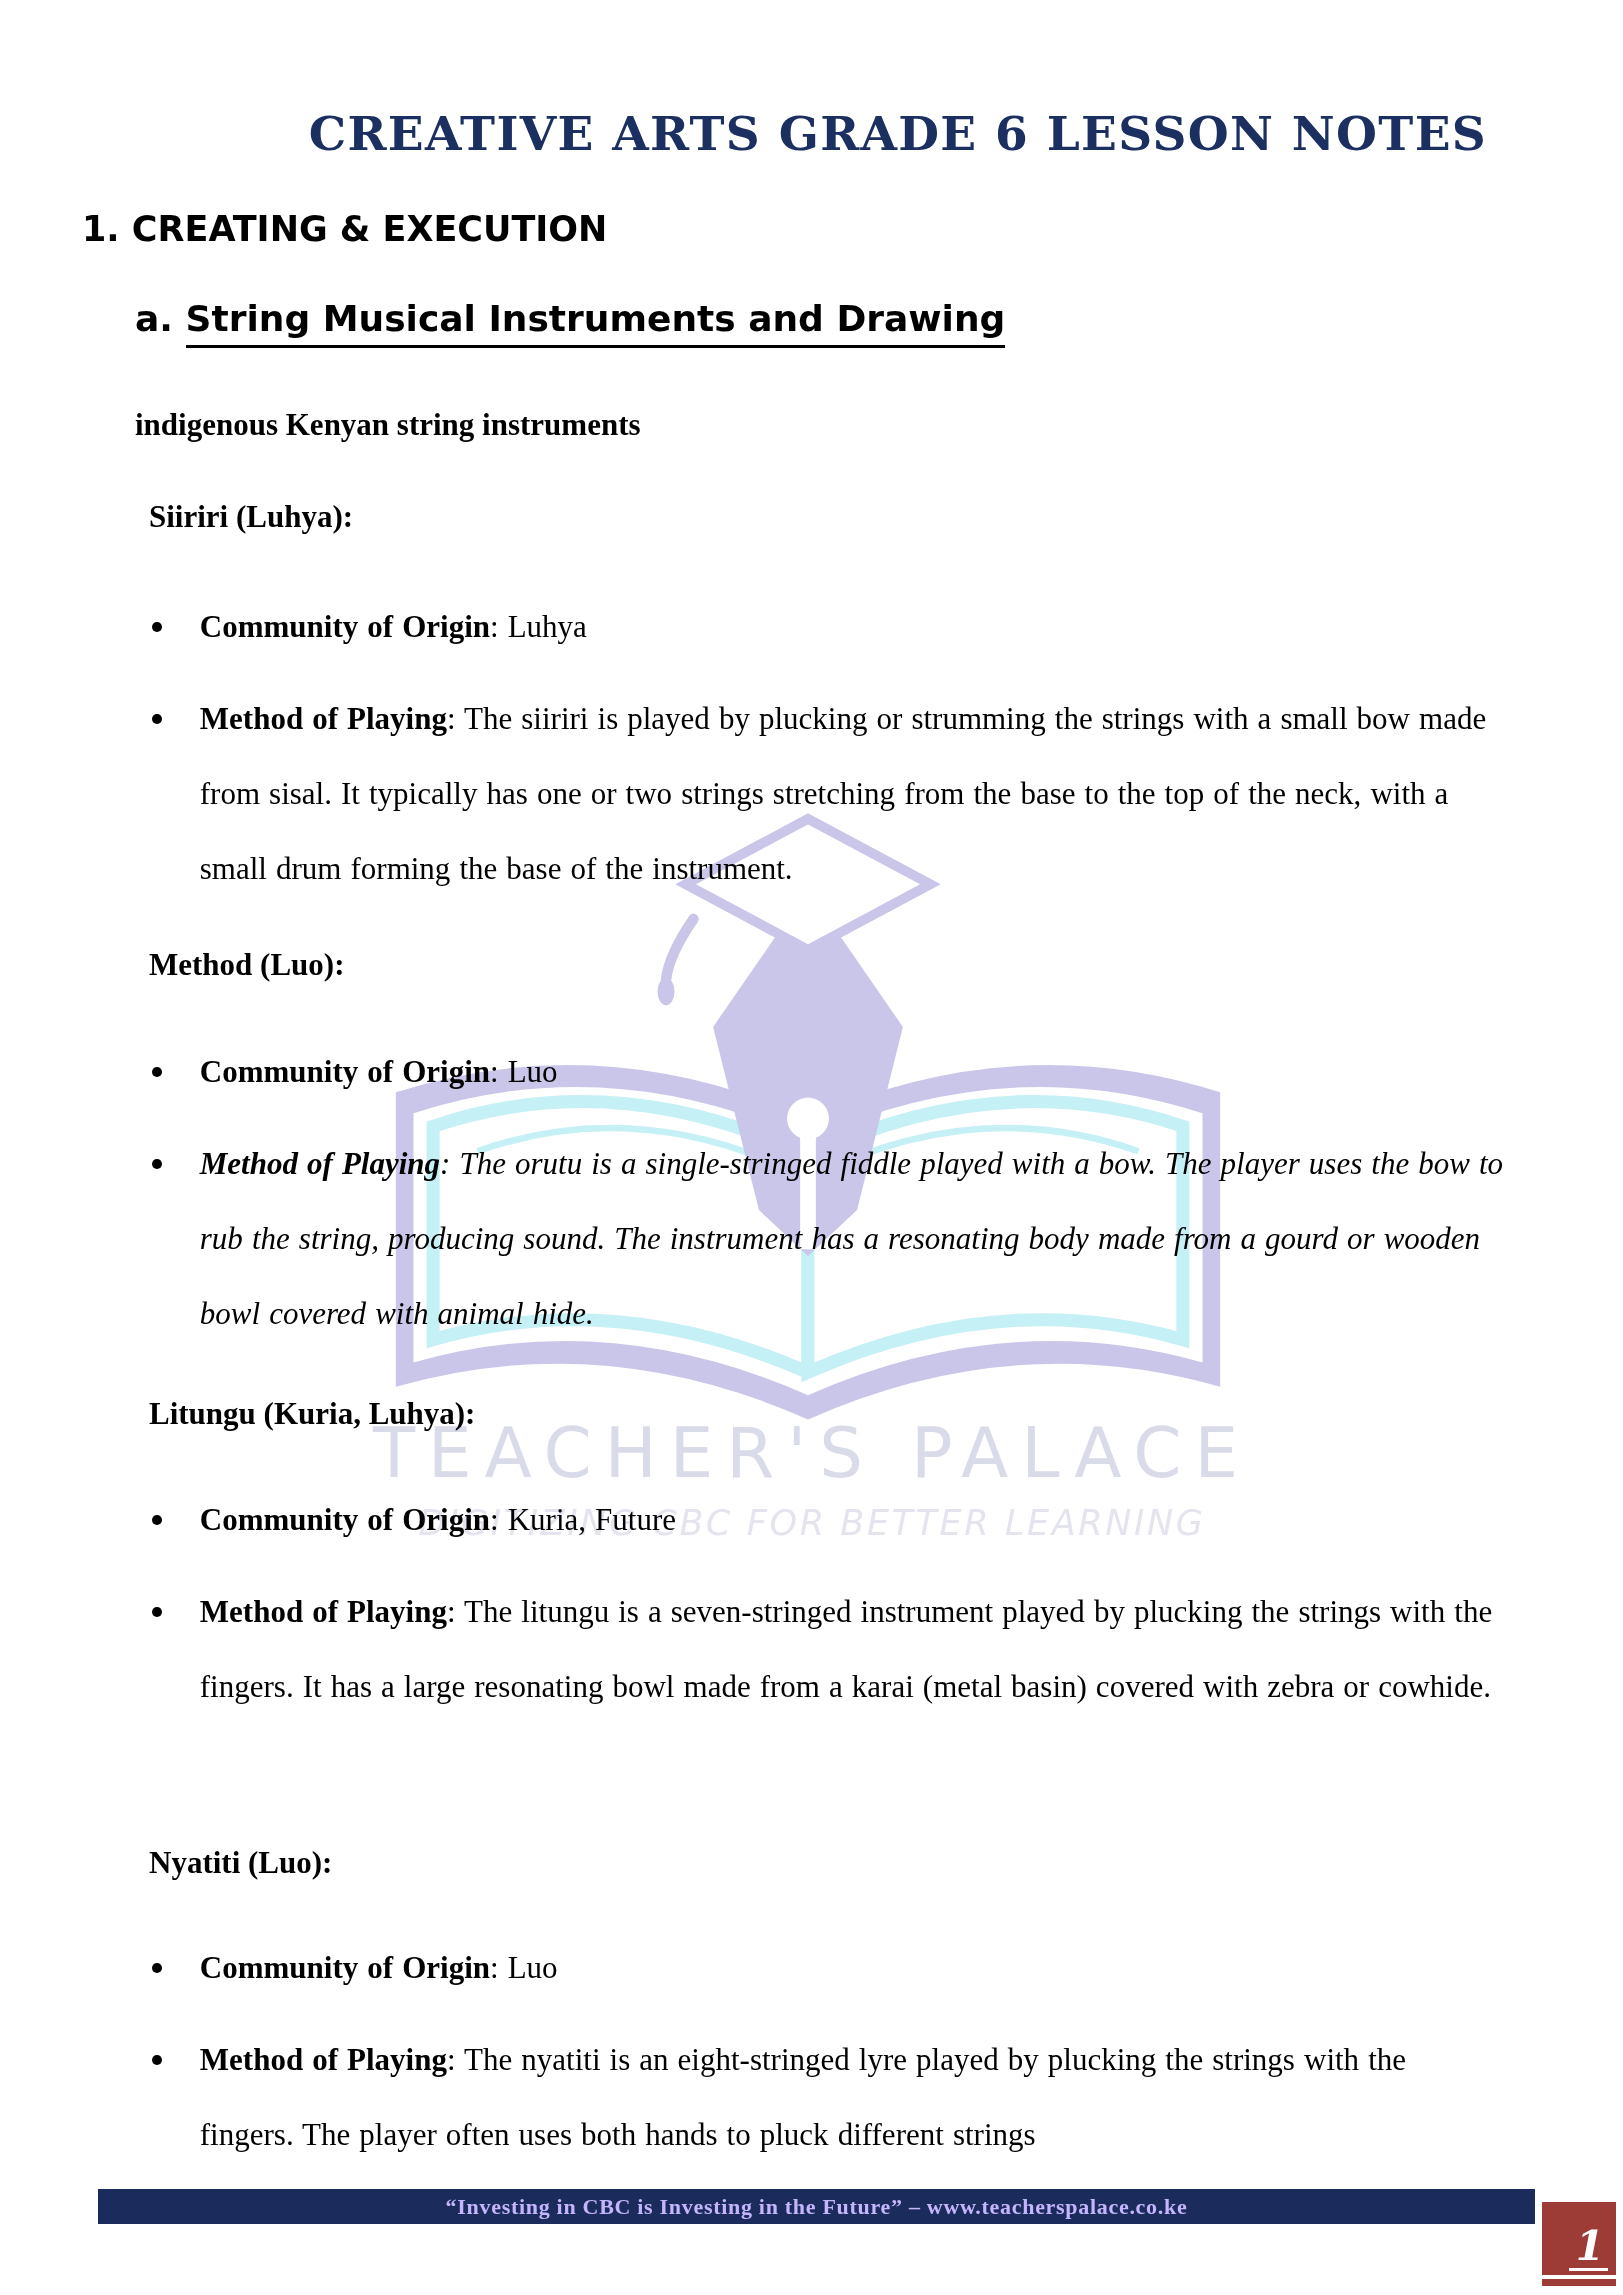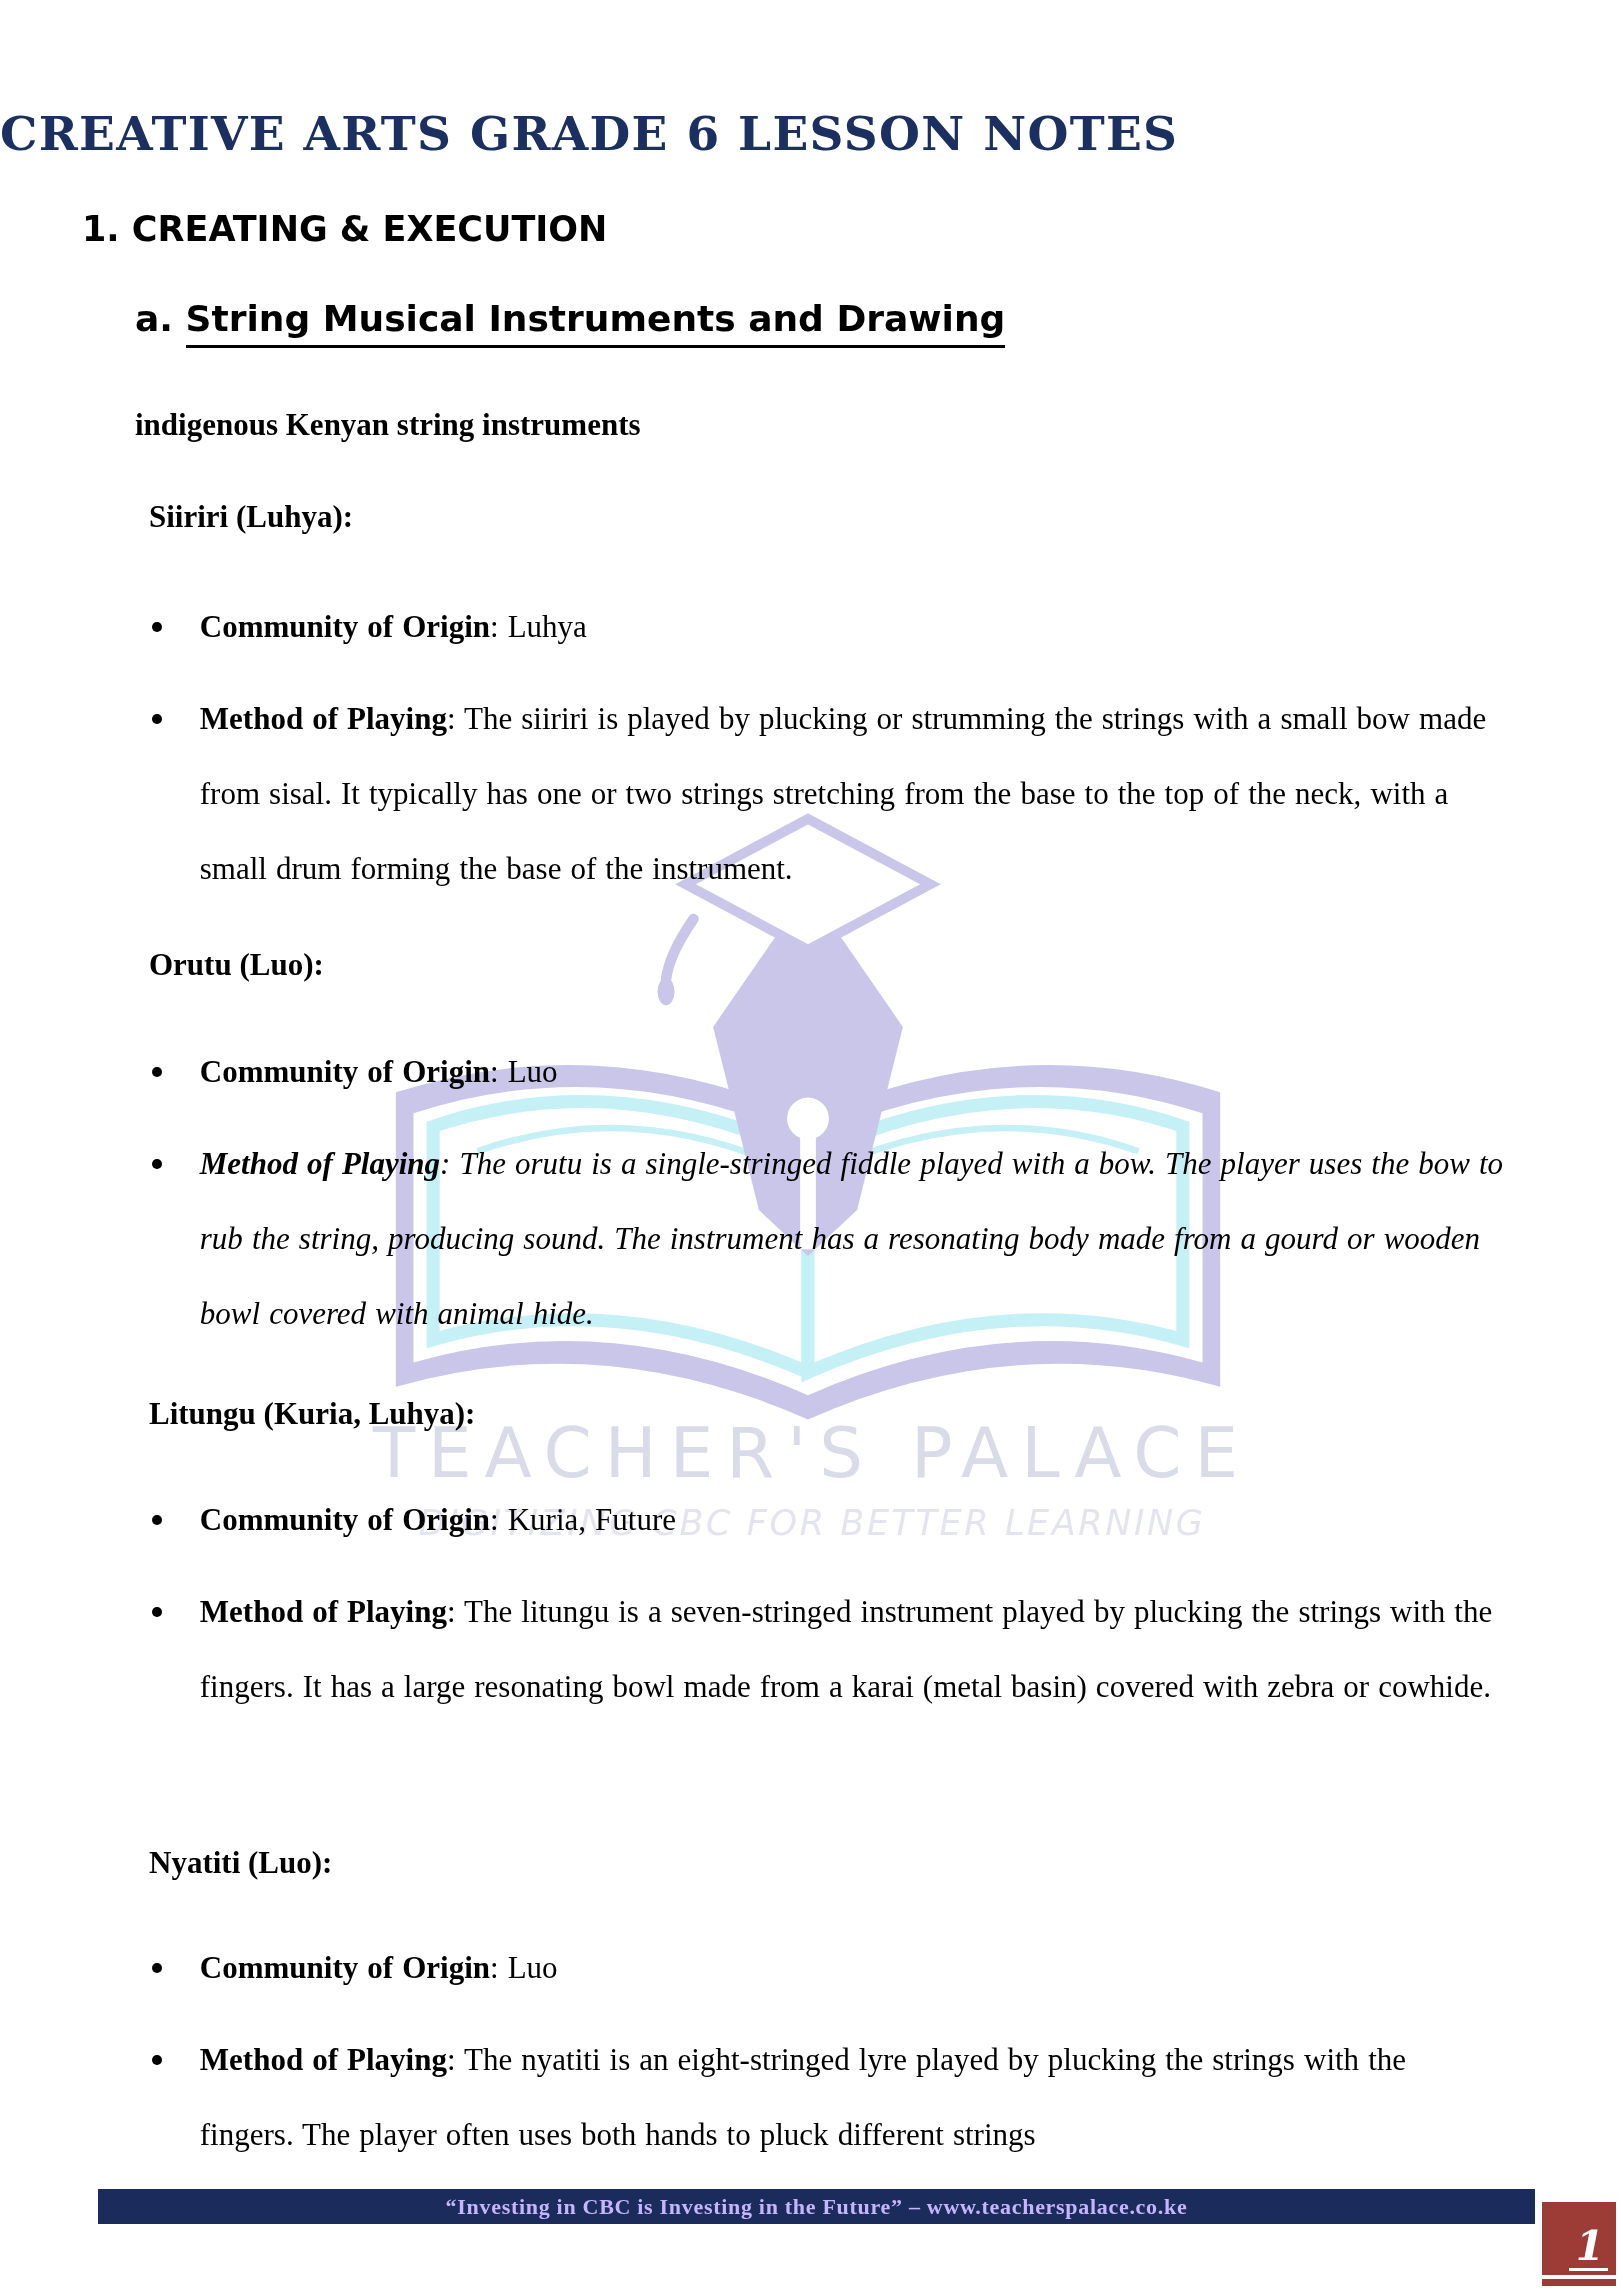--- a/index.html
+++ b/index.html
@@ -16,21 +16,21 @@
     letter-spacing:13px;color:#d9dbe9;white-space:nowrap;
   }
   #tagline{
     position:absolute;left:308px;top:1503px;width:1008px;text-align:center;
     font-family:"DejaVu Sans", sans-serif;font-style:italic;font-size:35px;
     letter-spacing:2.6px;color:#e4e4ee;white-space:nowrap;
   }
   
   .content{position:absolute;inset:0;z-index:2;}
   #doc-title{
-    position:absolute;left:0;top:98px;width:1487px;text-align:left;
+    position:absolute;left:0;top:98px;width:1487px;text-align:right;
     font-family:"DejaVu Serif", serif;font-weight:bold;font-size:47px;
     letter-spacing:1.3px;color:#1b3060;line-height:72px;white-space:nowrap;
   }
   #main-heading{
     position:absolute;left:82px;top:203px;
     font-family:"DejaVu Sans", sans-serif;font-weight:bold;font-size:35px;
     line-height:52px;color:#000;white-space:nowrap;
   }
   #sub-heading{
     position:absolute;left:135px;top:294px;
@@ -134,21 +134,21 @@
     <div class="sec-title" id="sec0-title">Siiriri (Luhya):</div>
     <div class="bullet" id="sec0-b0">
       <span class="dot"></span>
       <div class="btext"><b>Community of Origin</b><span>: Luhya</span></div>
     </div>
     <div class="bullet" id="sec0-b1">
       <span class="dot"></span>
       <div class="btext"><b>Method of Playing</b><span>: The siiriri is played by plucking or strumming the strings with a small bow made from sisal. It typically has one or two strings stretching from the base to the top of the neck, with a small drum forming the base of the instrument.</span></div>
     </div>
 
-    <div class="sec-title" id="sec1-title">Orutu (Luo):</div>
+    <div class="sec-title" id="sec1-title">Method (Luo):</div>
     <div class="bullet" id="sec1-b0">
       <span class="dot"></span>
       <div class="btext"><b>Community of Origin</b><span>: Luo</span></div>
     </div>
     <div class="bullet" id="sec1-b1">
       <span class="dot"></span>
       <div class="btext"><b>Method of Playing</b><span>: The orutu is a single-stringed fiddle played with a bow. The player uses the bow to rub the string, producing sound. The instrument has a resonating body made from a gourd or wooden bowl covered with animal hide.</span></div>
     </div>
 
     <div class="sec-title" id="sec2-title">Litungu (Kuria, Luhya):</div>

